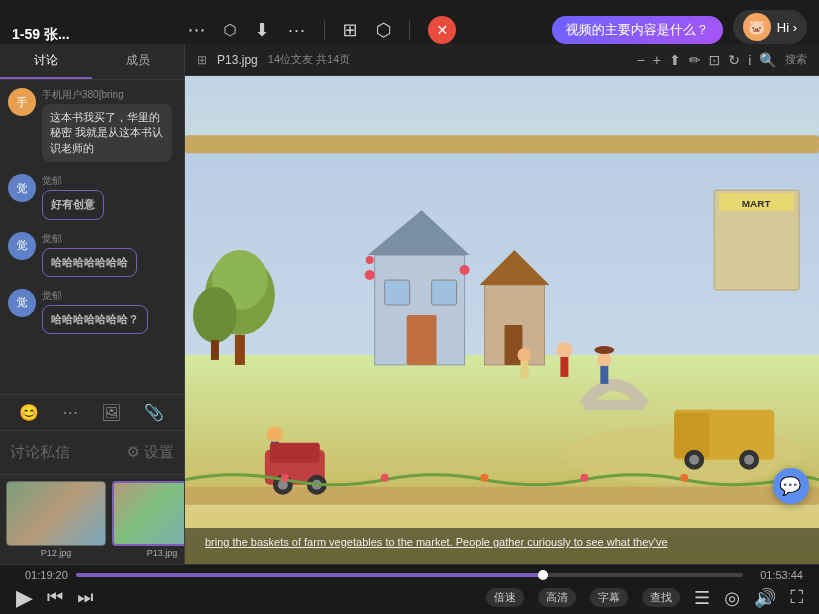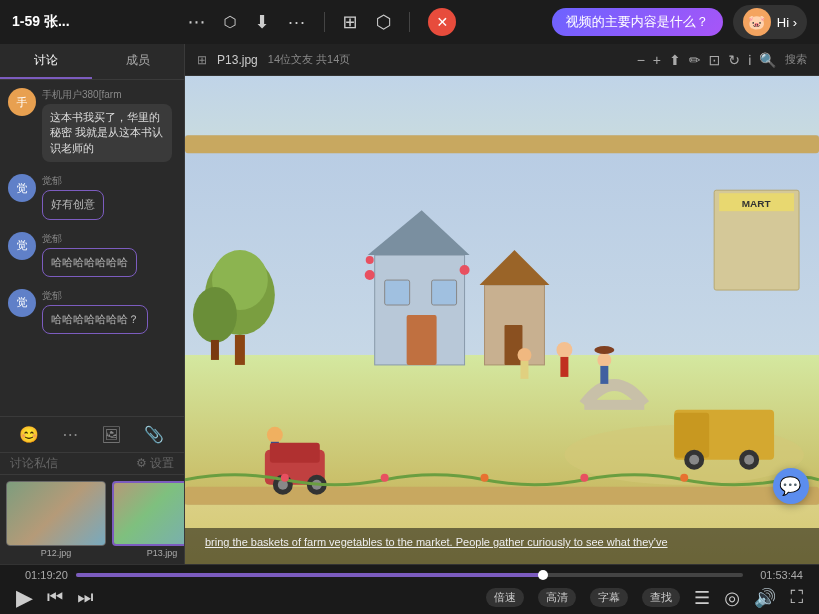--- a/index.html
+++ b/index.html
@@ -11,21 +11,21 @@
       overflow: hidden;
       position: relative;
     }
 
     
     .top-bar {
       width: 100%;
       height: 44px;
       background: #1c1c1c;
       display: flex;
-      align-items: center;
+      align-items: flex-end;
       padding: 0 12px;
       gap: 10px;
       position: relative;
       z-index: 10;
     }
     .top-bar-title {
       color: #fff;
       font-size: 14px;
       font-weight: 600;
       min-width: 80px;
@@ -154,20 +154,21 @@
       padding: 6px 8px;
       font-size: 11px;
       color: #ddd;
       max-width: 130px;
       line-height: 1.4;
     }
     .chat-bubble.purple-outline {
       background: transparent;
       border: 1px solid #7c5cbf;
       color: #bbb;
+      font-weight: bold;
     }
     .chat-name {
       font-size: 10px;
       color: #888;
       margin-bottom: 2px;
     }
     .left-actions {
       display: flex;
       align-items: center;
       justify-content: space-around;
@@ -175,22 +176,22 @@
       border-top: 1px solid #3a3a3a;
     }
     .left-action-icon {
       color: #888;
       font-size: 16px;
       cursor: pointer;
     }
     .left-footer {
       display: flex;
       justify-content: space-between;
-      padding: 2px 10px;
-      font-size: 12px;
+      padding: 12px 10px;
+      font-size: 15px;
       color: #666;
       border-top: 1px solid #3a3a3a;
     }
     .left-footer span { cursor: pointer; }
 
     
     .thumbnails {
       display: flex;
       flex-direction: row;
       gap: 6px;
@@ -451,21 +452,21 @@
     <div class="left-tabs">
       <div class="left-tab active">讨论</div>
       <div class="left-tab">成员</div>
     </div>
 
     <div class="chat-area">
 
       <div class="chat-msg">
         <div class="chat-avatar" style="background:#e8a050;">手</div>
         <div>
-          <div class="chat-name">手机用户380[farm</div>
+          <div class="chat-name">手机用户380[bring</div>
           <div class="chat-bubble">这本书我买了，华里的秘密 我就是从这本书认识老师的</div>
         </div>
       </div>
 
       <div class="chat-msg">
         <div class="chat-avatar" style="background:#6080c8;">觉</div>
         <div>
           <div class="chat-name">觉郁</div>
           <div class="chat-bubble purple-outline">好有创意</div>
         </div>

